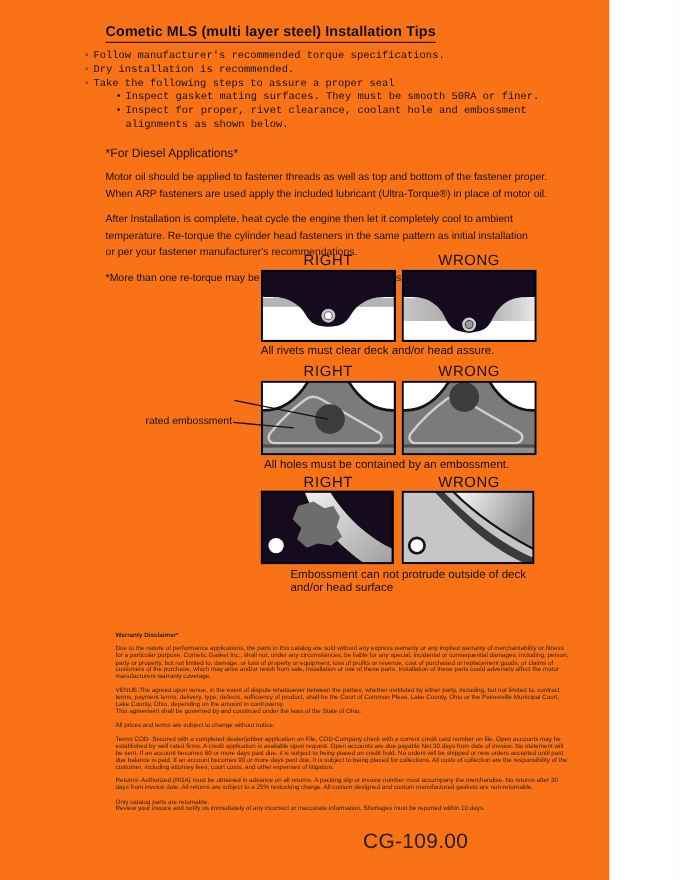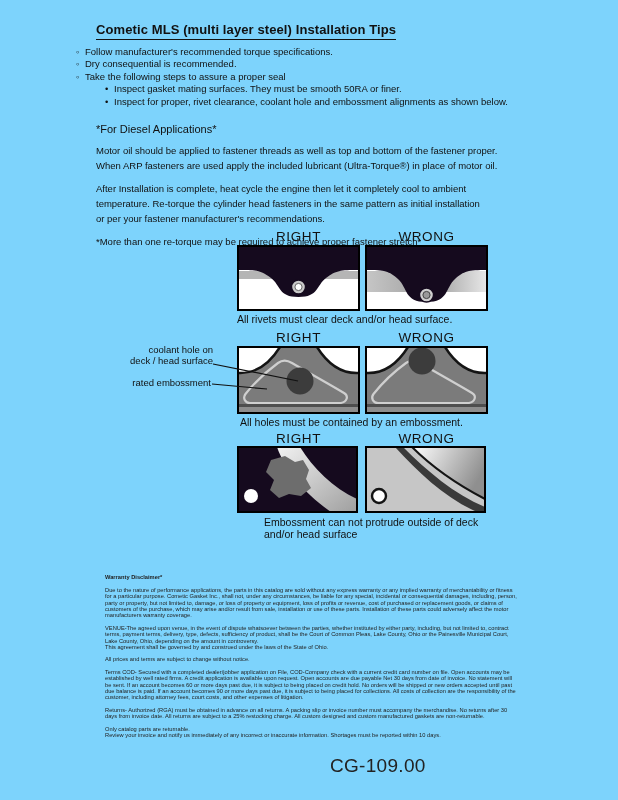--- a/index.html
+++ b/index.html
@@ -1,20 +1,20 @@
 <!DOCTYPE html>
 <html><head>
 <meta charset="utf-8">
 <style>
   html, body { margin: 0; padding: 0; background: #ffffff; }
   .page {
     position: relative;
-    width: 618px;
+    width: 554px;
     height: 800px;
-    background: #7dd3fc;
+    background: #f97316;
     font-family: "Liberation Sans", sans-serif;
     color: #111111;
     overflow: hidden;
   }
 
   
   .content {
     position: absolute;
     left: 96px;
     top: 20px;
@@ -23,21 +23,21 @@
   .doc-title {
     display: inline-block;
     font-size: 13px;
     font-weight: 700;
     letter-spacing: 0.1px;
     border-bottom: 1.8px solid #111;
     padding-bottom: 2px;
     margin: 0;
   }
   .tips { margin-top: 6px; margin-left: -20px; font-size: 9.5px; }
-  .tip-item, .tip-subitem { position: relative; line-height: 12.4px; padding-left: 9px; }
+  .tip-item, .tip-subitem { position: relative; line-height: 12.4px; padding-left: 9px; font-family: Liberation Mono, monospace; }
   .tip-item::before { content: "◦"; position: absolute; left: 0; top: 0; font-size: 9.5px; }
   .tip-subitem { margin-left: 29px; }
   .tip-subitem::before { content: "•"; position: absolute; left: 0; top: 0; font-size: 9.5px; }
 
   .diesel-heading { font-size: 11px; font-weight: 400; margin: 15px 0 0 0; }
   .body-par { font-size: 9.5px; line-height: 15px; margin: 8px 0 0 0; white-space: pre-line; }
 
   
   .dg-label {
     position: absolute; width: 123px; text-align: center;
@@ -71,21 +71,21 @@
 </head>
 <body>
 
 <div class="page">
 
   <div class="content">
     <h1 class="doc-title">Cometic MLS (multi layer steel) Installation Tips</h1>
 
     <div class="tips">
       <div class="tip-item">Follow manufacturer's recommended torque specifications.</div>
-      <div class="tip-item">Dry consequential is recommended.</div>
+      <div class="tip-item">Dry installation is recommended.</div>
       <div class="tip-item">Take the following steps to assure a proper seal</div>
       <div class="tip-subitem">Inspect gasket mating surfaces.  They must be smooth 50RA or finer.</div>
       <div class="tip-subitem">Inspect for proper, rivet clearance, coolant hole and embossment alignments as shown below.</div>
     </div>
 
     <h2 class="diesel-heading">*For Diesel Applications*</h2>
     <p class="body-par">Motor oil should be applied to fastener threads as well as top and bottom of the fastener proper.
 When ARP fasteners are used apply the included lubricant (Ultra-Torque®) in place of motor oil.</p>
     <p class="body-par">After Installation is complete, heat cycle the engine then let it completely cool to ambient
 temperature. Re-torque the cylinder head fasteners in the same pattern as initial installation
@@ -119,29 +119,25 @@
       <rect x="0" y="0" width="123" height="66" fill="#ffffff"></rect>
       <rect x="1" y="26" width="121" height="21" fill="url(#g-band)"></rect>
       <rect x="1" y="47" width="121" height="18" fill="#ffffff"></rect>
       <path d="M1,1 H122 V25 C103,25 99,26 90,34 C80,43 84,57 61.5,57 C39,57 43,43 33,34 C24,26 20,25 1,25 Z" fill="#150a1e"></path>
       <circle cx="61.5" cy="50" r="7" fill="#cfcfcf" stroke="#150a1e" stroke-width="1.4"></circle>
       <circle cx="61.5" cy="50" r="3.6" fill="#9a9a9a" stroke="#444" stroke-width="1"></circle>
       <rect x="1" y="1" width="121" height="64" fill="none" stroke="#000" stroke-width="2"></rect>
     </svg>
   </div>
 
-  <div class="dg-caption" style="left:237px; top:313px;">All rivets must clear deck and/or head surface.</div>
+  <div class="dg-caption" style="left:237px; top:313px;">All rivets must clear deck and/or head assure.</div>
 
   <div class="dg-label" style="left:237px; top:330px;">RIGHT</div>
   <div class="dg-label" style="left:365px; top:330px;">WRONG</div>
 
-  <div class="side-label" style="left:93px; top:344px;">
-    <div>coolant hole on</div>
-    <div>deck / head surface</div>
-  </div>
   <div class="side-label" style="left:91px; top:377px;">rated embossment</div>
 
   <div class="dg-box" style="left:237px; top:346px;">
     <svg width="123" height="68" viewBox="0 0 123 68">
       <rect x="0" y="0" width="123" height="68" fill="#ffffff"></rect>
       <path d="M1,27 C19,28 33,17 43,1 H80 C90,17 104,28 122,27 V67 H1 Z" fill="#7b7b7b"></path>
       <path d="M1,27 C19,28 33,17 43,1" fill="none" stroke="#141414" stroke-width="2.4"></path>
       <path d="M80,1 C90,17 104,28 122,27" fill="none" stroke="#141414" stroke-width="2.4"></path>
       <path d="M13,57 C8,57 5.5,52 8.5,48 C18,36 30,25 41,17 C45,14 50,14 55,17 C72,27 92,38 107,47 C112,50 110,56 104,57 Z" fill="none" stroke="#cfcfcf" stroke-width="2.2" stroke-linejoin="round"></path>
       <circle cx="63" cy="35" r="13.5" fill="#3c3c3c"></circle>

